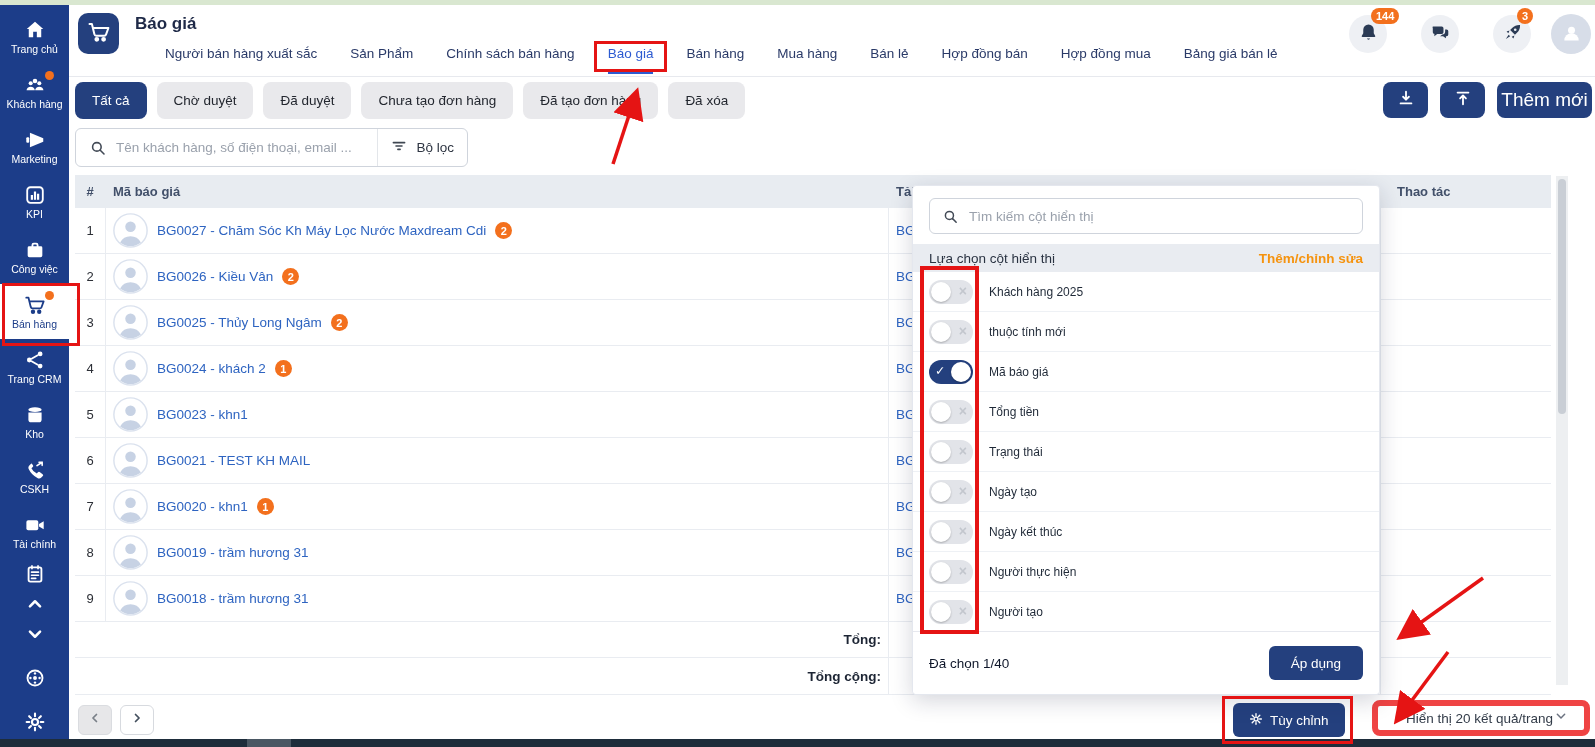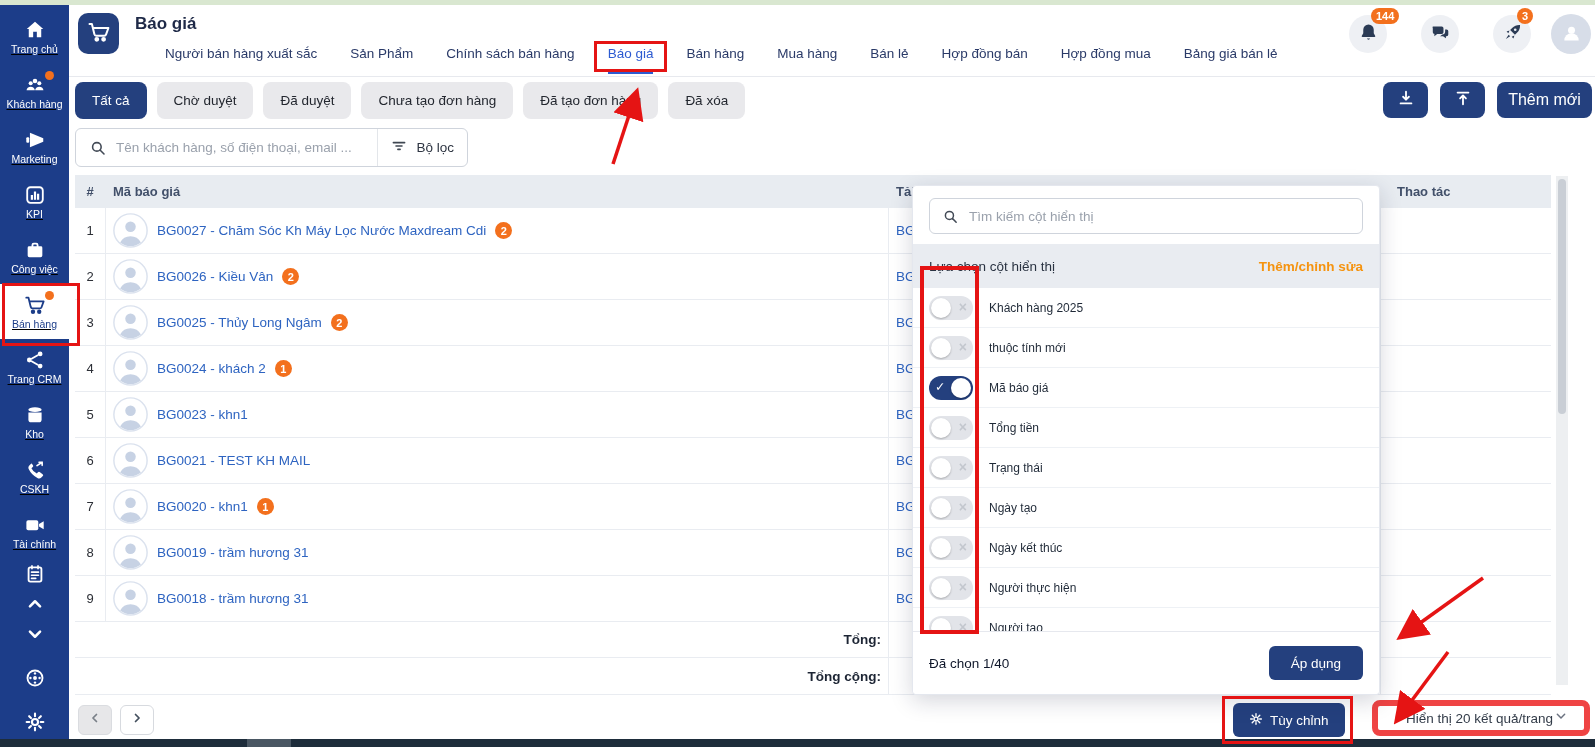--- a/index.html
+++ b/index.html
@@ -4,21 +4,21 @@
 <style>
   * { margin:0; padding:0; box-sizing:border-box; }
   html,body { background:#f2f3f5; }
   body { font-family:"Liberation Sans","DejaVu Sans",sans-serif; }
   .screen { position:relative; width:1595px; height:747px; background:#fff; overflow:hidden; }
 
   
   .top-strip { position:absolute; left:0; top:0; width:1595px; height:5px; background:#d9e7d0; }
 
   
-  .sidebar { position:absolute; left:0; top:5px; width:69px; height:734px; background:#1c3d89; padding-top:4px;text-decoration:underline; }
+  .sidebar { position:absolute; left:0; top:5px; width:69px; height:734px; background:#1c3d89; padding-top:4px; }
   .sb-item { position:relative; width:69px; height:55px; display:flex; flex-direction:column; align-items:center; justify-content:center; color:#fff; cursor:pointer; }
   .sb-item.compact { height:30px; }
   .sb-item.gap { margin-top:14px; }
   .sb-item.active { background:#fff; color:#1c3d89; }
   .sb-icon { position:relative; width:22px; height:22px; display:block; }
   .sb-icon svg { display:block; width:22px; height:22px; }
   .sb-label { font-size:10.5px; margin-top:3px; white-space:nowrap; line-height:1; }
   .sb-dot { position:absolute; top:-3px; right:-8px; width:9px; height:9px; border-radius:50%; background:#f3701d; }
 
   
@@ -38,21 +38,21 @@
 
   
   .chips-row { position:absolute; left:75px; top:82px; display:flex; gap:10px; }
   .chip { height:37px; line-height:37px; padding:0 17px; border-radius:8px; background:#e9e9ec; color:#23272f; font-size:13.5px; white-space:nowrap; cursor:pointer; }
   .chip.active { background:#24407e; color:#fff; }
 
   .tool-btn { position:absolute; top:82px; height:36px; border-radius:8px; background:#24407e; display:flex; align-items:center; justify-content:center; cursor:pointer; color:#fff; }
   .tool-btn svg { width:20px; height:20px; }
   #btn-download { left:1383px; width:45px; }
   #btn-upload { left:1440px; width:45px; }
-  #btn-add { left:1497px; width:95px; font-size:16px; }
+  #btn-add { left:1497px; width:95px; font-size:19px; }
 
   
   .search-row { position:absolute; left:75px; top:128px; width:393px; height:39px; border:1px solid #cfd4dc; border-radius:6px; display:flex; align-items:center; background:#fff; }
   .search-row .s-icon { margin-left:13px; width:18px; height:18px; color:#424a56; }
   .search-row input { border:none; outline:none; flex:1; margin-left:9px; font-size:13.5px; color:#333; min-width:0; font-family:inherit; }
   .search-row input::placeholder { color:#9aa1ac; }
   .filter-part { display:flex; align-items:center; gap:8px; border-left:1px solid #e3e6ea; height:100%; padding:0 13px 0 12px; cursor:pointer; }
   .filter-part svg { width:18px; height:18px; color:#3f4752; }
   .filter-label { font-size:13.5px; color:#2e3542; white-space:nowrap; }
 
@@ -81,21 +81,21 @@
   
   .v-scroll { position:absolute; left:1556px; top:176px; width:12px; height:509px; background:#edeff1; }
   .v-thumb { position:absolute; left:2px; top:3px; width:8px; height:235px; border-radius:4px; background:#c9ced5; }
 
   
   .panel { position:absolute; left:912px; top:185px; width:468px; height:510px; background:#fff; border:1px solid #e4e7ee; border-radius:4px; box-shadow:0 6px 22px rgba(20,30,60,.18); z-index:20; }
   .panel-search { margin:12px 16px 10px; height:36px; border:1px solid #cfd4dc; border-radius:6px; display:flex; align-items:center; }
   .panel-search .s-icon { margin-left:12px; width:17px; height:17px; color:#424a56; }
   .panel-search input { border:none; outline:none; flex:1; margin:0 10px; font-size:13.5px; color:#333; min-width:0; font-family:inherit; }
   .panel-search input::placeholder { color:#9aa1ac; }
-  .panel-subheader { height:44px; background:#e9ecf1; display:flex; align-items:center; justify-content:space-between; padding:0 16px; }
+  .panel-subheader { height:28px; background:#e9ecf1; display:flex; align-items:center; justify-content:space-between; padding:0 16px; }
   .psh-title { font-size:13.5px; color:#2a3342; }
   .psh-link { font-size:13.5px; font-weight:bold; color:#f5930f; cursor:pointer; }
   .pitem { height:40px; display:flex; align-items:center; gap:16px; padding-left:16px; border-bottom:1px solid #eef1f5; }
   .pitem-label { font-size:12px; color:#1f2937; }
   .toggle { position:relative; width:44px; height:24px; border-radius:12px; background:#e2e4e9; flex:none; cursor:pointer; }
   .toggle .t-knob { position:absolute; top:2px; left:2px; width:20px; height:20px; border-radius:50%; background:#fff; box-shadow:0 1px 2px rgba(0,0,0,.25); }
   .toggle .t-x { position:absolute; right:6px; top:2.5px; color:#c3c7ce; font-size:14px; font-weight:bold; line-height:1.3; }
   .toggle .t-check { display:none; position:absolute; left:6px; top:3px; color:#fff; font-size:12.5px; font-weight:bold; line-height:1.4; }
   .toggle.on { background:#24407e; }
   .toggle.on .t-knob { left:auto; right:2px; }

